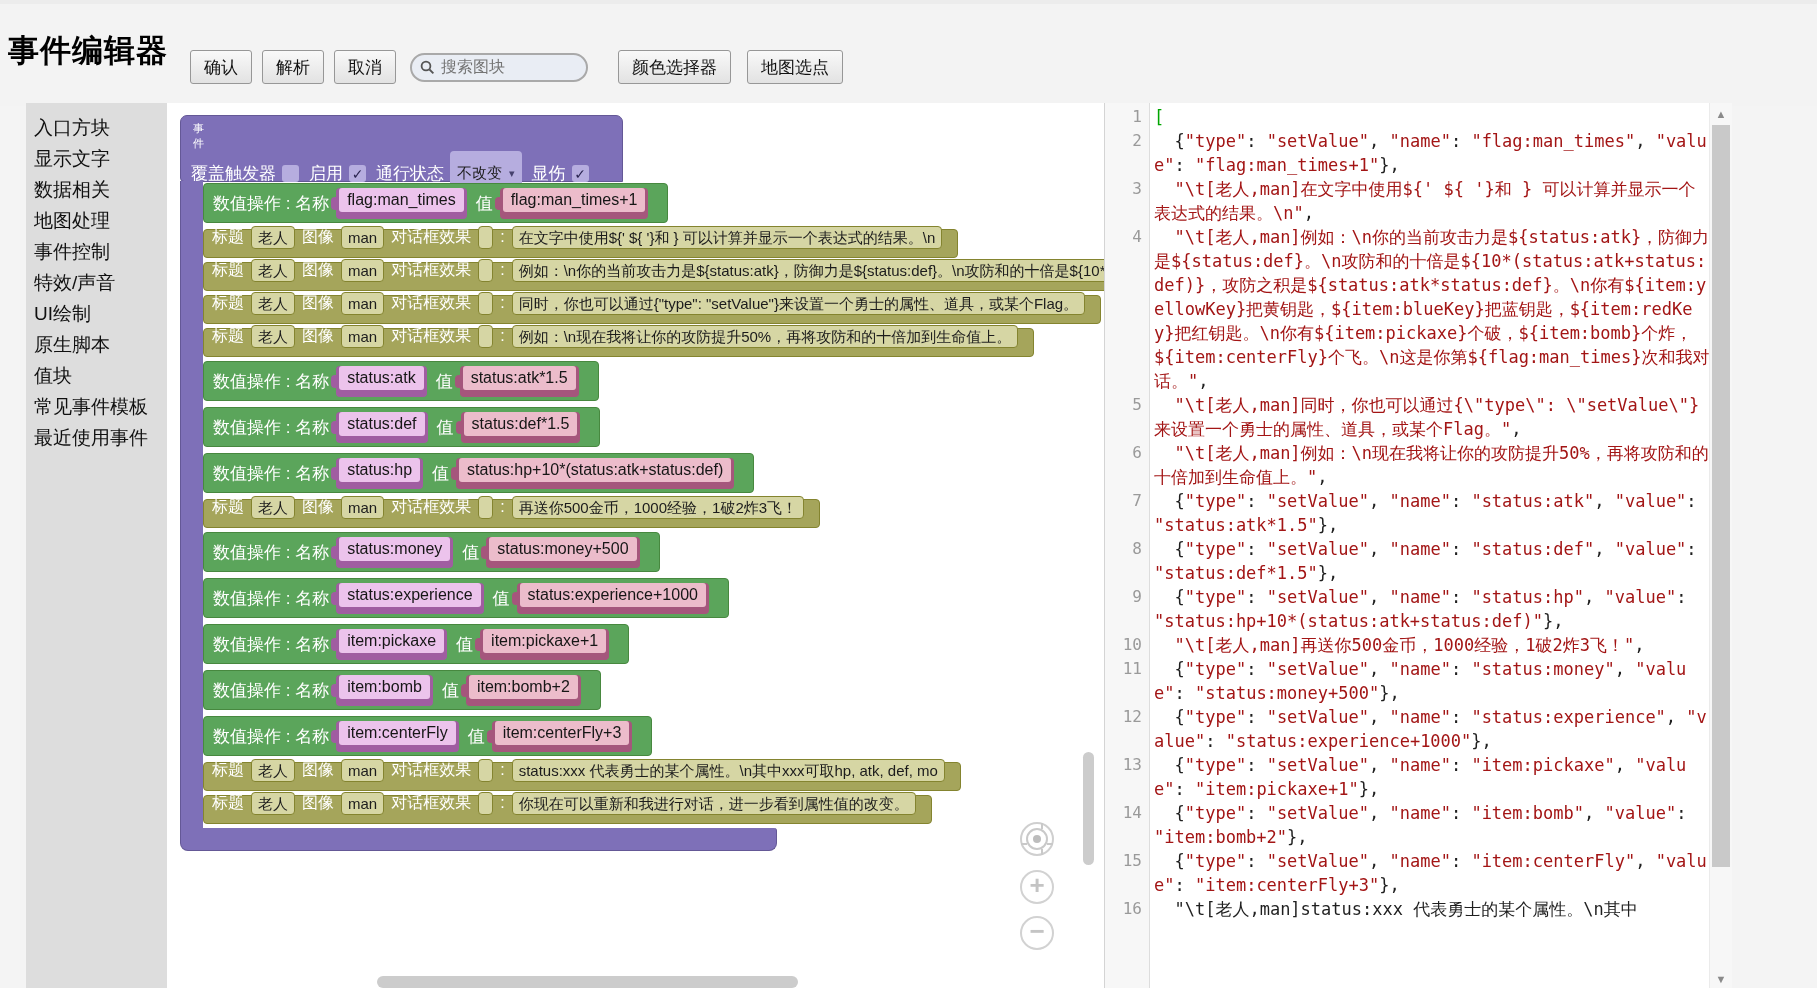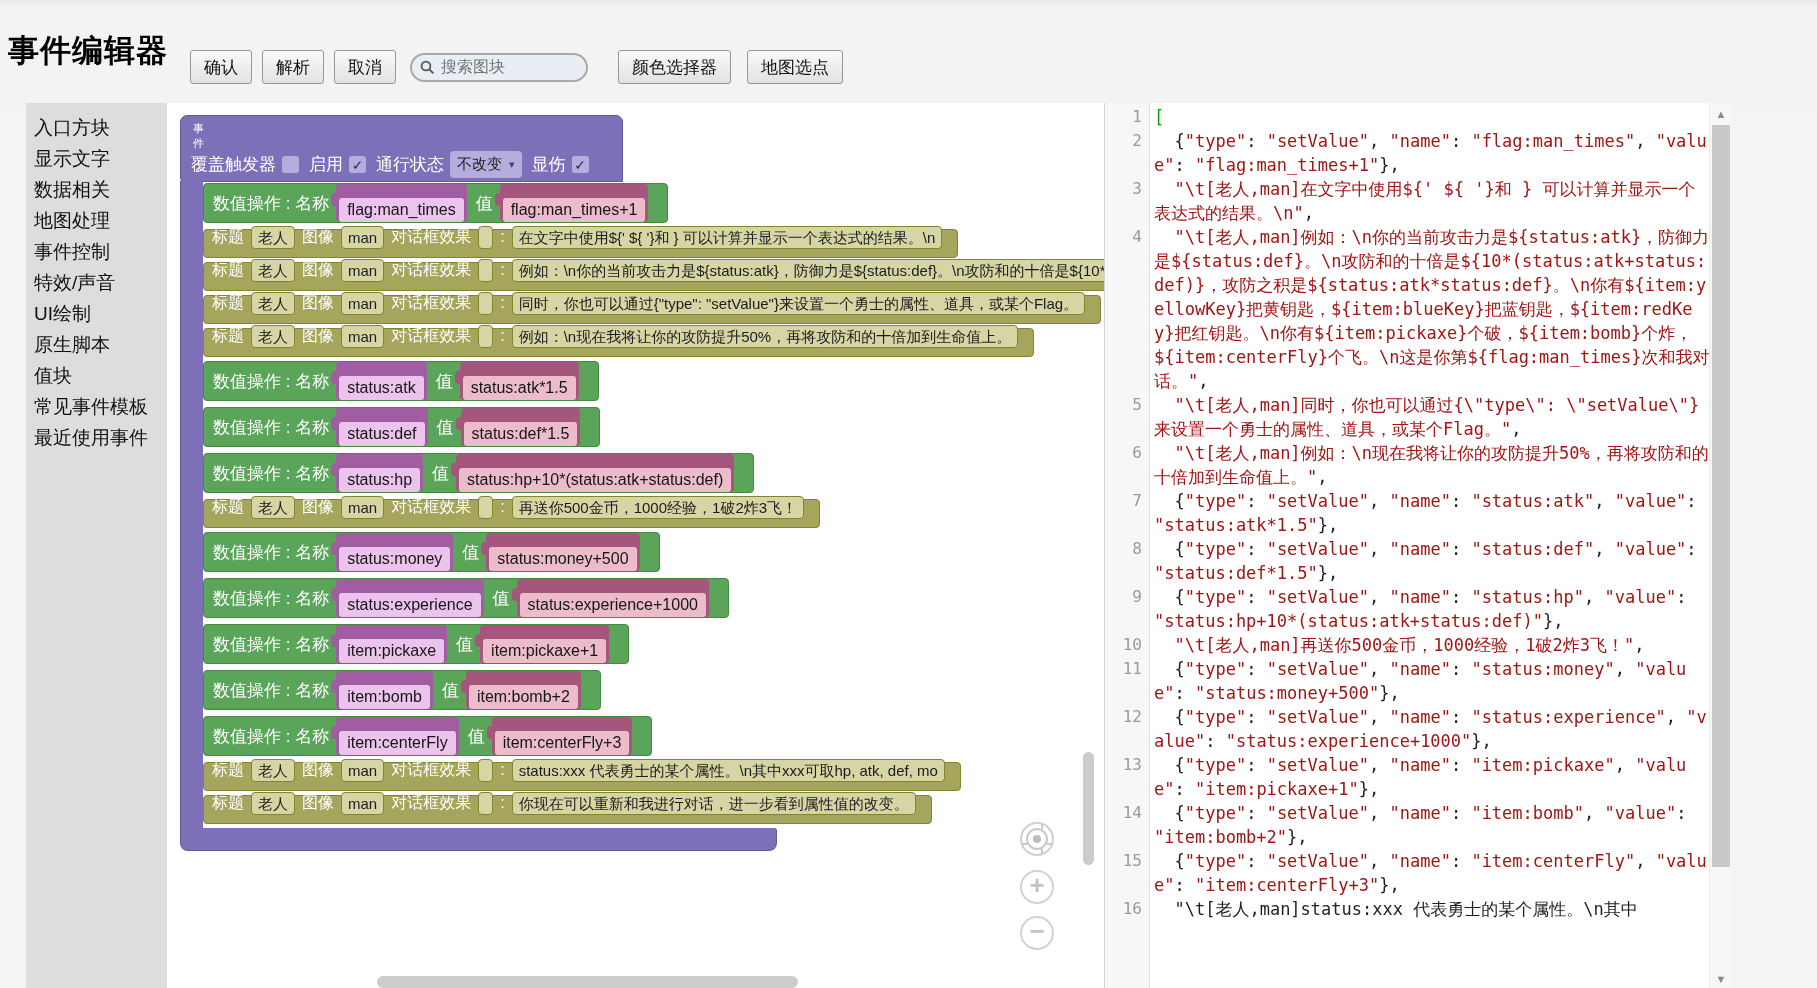--- a/index.html
+++ b/index.html
@@ -32,30 +32,30 @@
   .espine{position:absolute;left:0;top:66px;width:23px;height:648px;background:var(--purple);
          border-left:1px solid var(--purple-br);box-sizing:border-box;}
   .etail{position:absolute;left:0;top:713px;width:597px;height:23px;background:var(--purple);
          border:1px solid var(--purple-br);border-top:none;border-radius:0 3px 8px 8px;box-sizing:border-box;}
   .ehead-title{position:absolute;left:13px;top:6px;color:#fff;font-size:11px;}
   .ehead-settings{position:absolute;left:11px;top:36px;display:flex;align-items:center;color:#fff;font-size:17px;white-space:nowrap;}
   .ehead-settings .lbl{margin-right:6px;}
   .chk{width:17px;height:17px;border-radius:3px;background:var(--purple-field);margin-right:10px;
        display:flex;align-items:center;justify-content:center;font-size:14px;color:#2a2450;cursor:pointer;}
   .dd{height:21px;border-radius:4px;background:var(--purple-field);color:#1d1d1d;font-size:15px;
-      display:flex;align-items:center;padding:3px 7px;margin-right:10px;cursor:pointer;}
+      display:flex;align-items:center;padding:12px 7px;margin-right:10px;cursor:pointer;}
   .dd .arrow{margin-left:7px;font-size:11px;color:#46406e;}
 
   .brow{position:absolute;display:flex;align-items:center;white-space:nowrap;box-sizing:border-box;cursor:grab;}
   .brow.set{height:40px;background:var(--green);border:1px solid var(--green-br);border-radius:4px;
             padding:0 10px 0 9px;color:#fff;font-size:17px;}
   .brow.dlg{height:29px;background:var(--olive);border:1px solid var(--olive-br);border-radius:4px;
             padding:0 8px 13px 8px;color:#fff;font-size:16px;}
   .brow .t{margin-right:7px;}
-  .shadow{position:relative;display:flex;align-items:flex-end;height:38px;border-radius:4px;padding:0 3px;margin-right:9px;}
+  .shadow{position:relative;display:flex;align-items:flex-start;height:31px;border-radius:4px;padding:0 3px;margin-right:9px;}
   .shadow::before{content:"";position:absolute;left:-5px;top:9px;width:6px;height:13px;background:inherit;border-radius:4px 0 0 4px;}
   .shadow.nm{background:var(--pink-nm);}
   .shadow.vl{background:var(--pink-vl);}
   .shadow .field{height:24px;line-height:24px;border-radius:3px;padding:0 8px;font-size:16px;color:#161616;cursor:text;}
   .shadow.nm .field{background:var(--pink-nm-f);}
   .shadow.vl .field{background:var(--pink-vl-f);}
   .ofield{height:21px;line-height:21px;background:var(--olive-field);border:1px solid var(--olive-br);
           border-radius:4px;padding:0 6px;margin-right:7px;font-size:15px;color:#1c1c1c;cursor:text;}
   .ofield.empty{width:9px;padding:0 2px;}
 

